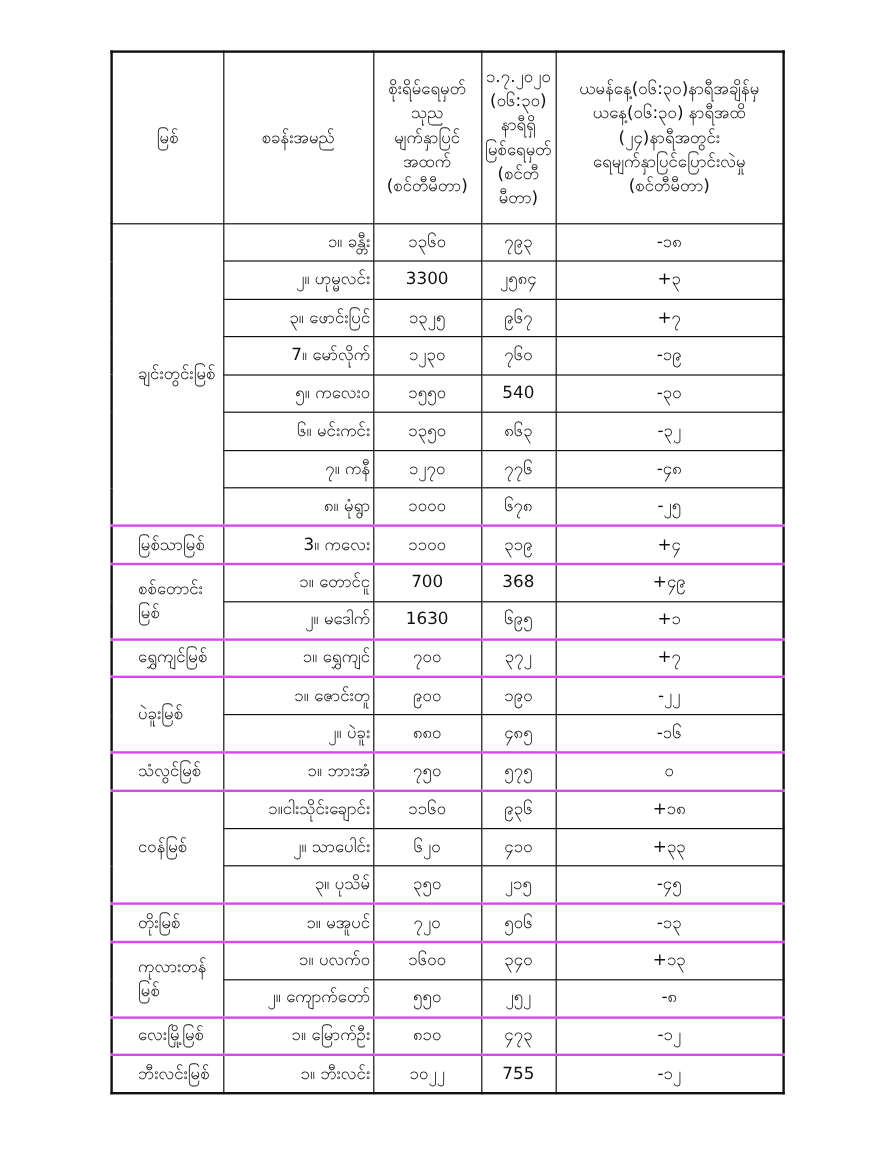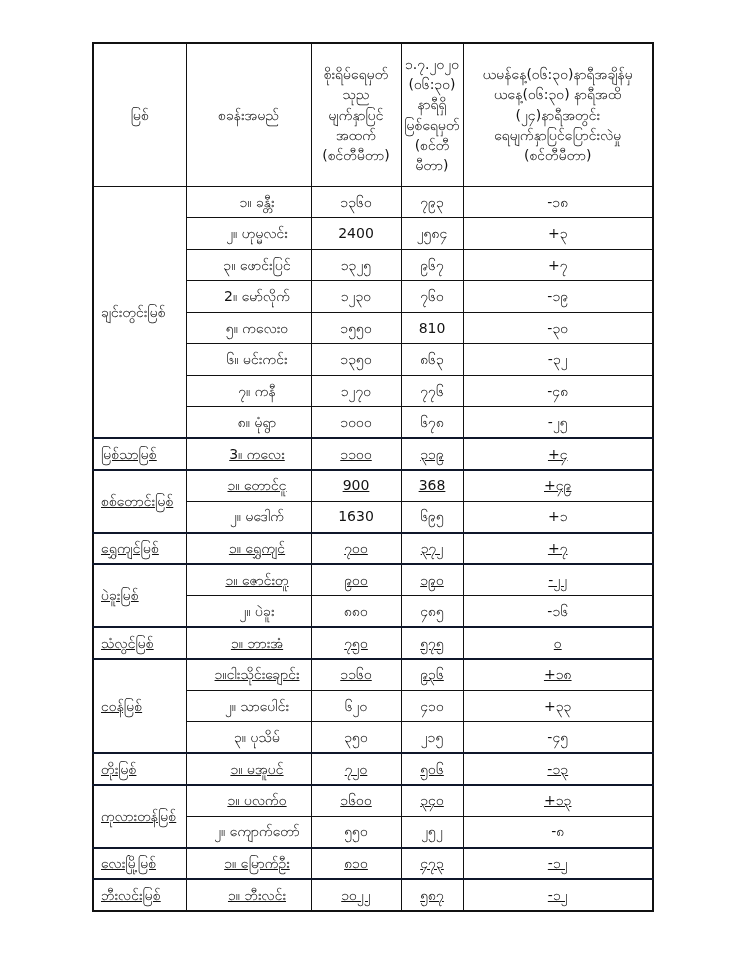--- a/index.html
+++ b/index.html
@@ -47,35 +47,35 @@
     text-align: center;
     vertical-align: middle;
     white-space: pre-line;
     font-size: 13.5px;
     padding: 2px 1px;
   }
   tbody tr { height: 31.5px; }
   td.river-cell {
     text-align: left;
     vertical-align: middle;
-    padding-left: 7px;
+    padding-left: 21px;
     padding-right: 2px;
   }
   td.station-cell {
-    text-align: center;
+    text-align: right;
     vertical-align: middle;
     padding-left: 19px;
     padding-right: 2px;
     white-space: nowrap;
   }
   td.num-cell {
     text-align: center;
     vertical-align: middle;
   }
-  tr.group-start td { border-top: 2px solid #0f172a; text-decoration: underline; }
+  tr.group-start td { border-top: 2px solid #d946ef; }
 </style>
 </head>
 <body>
 
 <div class="page">
   <table class="levels">
     <colgroup>
       <col class="c1">
         <col class="c2">
         <col class="c3">
@@ -106,40 +106,40 @@
     <tbody id="table-body">
         <tr>
           <td class="river-cell" rowspan="8">ချင်းတွင်းမြစ်</td>
           <td class="station-cell">၁။ ခန္တီး</td>
           <td class="num-cell">၁၃၆၀</td>
           <td class="num-cell">၇၉၃</td>
           <td class="num-cell">-၁၈</td>
         </tr>
         <tr>
           <td class="station-cell">၂။ ဟုမ္မလင်း</td>
-          <td class="num-cell">2400</td>
+          <td class="num-cell">3300</td>
           <td class="num-cell">၂၅၈၄</td>
           <td class="num-cell">+၃</td>
         </tr>
         <tr>
           <td class="station-cell">၃။ ဖောင်းပြင်</td>
           <td class="num-cell">၁၃၂၅</td>
           <td class="num-cell">၉၆၇</td>
           <td class="num-cell">+၇</td>
         </tr>
         <tr>
-          <td class="station-cell">2။ မော်လိုက်</td>
+          <td class="station-cell">7။ မော်လိုက်</td>
           <td class="num-cell">၁၂၃၀</td>
           <td class="num-cell">၇၆၀</td>
           <td class="num-cell">-၁၉</td>
         </tr>
         <tr>
           <td class="station-cell">၅။ ကလေးဝ</td>
           <td class="num-cell">၁၅၅၀</td>
-          <td class="num-cell">810</td>
+          <td class="num-cell">540</td>
           <td class="num-cell">-၃၀</td>
         </tr>
         <tr>
           <td class="station-cell">၆။ မင်းကင်း</td>
           <td class="num-cell">၁၃၅၀</td>
           <td class="num-cell">၈၆၃</td>
           <td class="num-cell">-၃၂</td>
         </tr>
         <tr>
           <td class="station-cell">၇။ ကနီ</td>
@@ -156,21 +156,21 @@
         <tr class="group-start">
           <td class="river-cell" rowspan="1">မြစ်သာမြစ်</td>
           <td class="station-cell">3။ ကလေး</td>
           <td class="num-cell">၁၁၀၀</td>
           <td class="num-cell">၃၁၉</td>
           <td class="num-cell">+၄</td>
         </tr>
         <tr class="group-start">
           <td class="river-cell" rowspan="2">စစ်တောင်းမြစ်</td>
           <td class="station-cell">၁။ တောင်ငူ</td>
-          <td class="num-cell">900</td>
+          <td class="num-cell">700</td>
           <td class="num-cell">368</td>
           <td class="num-cell">+၄၉</td>
         </tr>
         <tr>
           <td class="station-cell">၂။ မဒေါက်</td>
           <td class="num-cell">1630</td>
           <td class="num-cell">၆၉၅</td>
           <td class="num-cell">+၁</td>
         </tr>
         <tr class="group-start">
@@ -243,18 +243,18 @@
           <td class="river-cell" rowspan="1">လေးမြို့မြစ်</td>
           <td class="station-cell">၁။ မြောက်ဦး</td>
           <td class="num-cell">၈၁၀</td>
           <td class="num-cell">၄၇၃</td>
           <td class="num-cell">-၁၂</td>
         </tr>
         <tr class="group-start">
           <td class="river-cell" rowspan="1">ဘီးလင်းမြစ်</td>
           <td class="station-cell">၁။ ဘီးလင်း</td>
           <td class="num-cell">၁၀၂၂</td>
-          <td class="num-cell">၅၈၇</td>
+          <td class="num-cell">755</td>
           <td class="num-cell">-၁၂</td>
         </tr>
       </tbody>
   </table>
 </div>
 
 </body></html>

